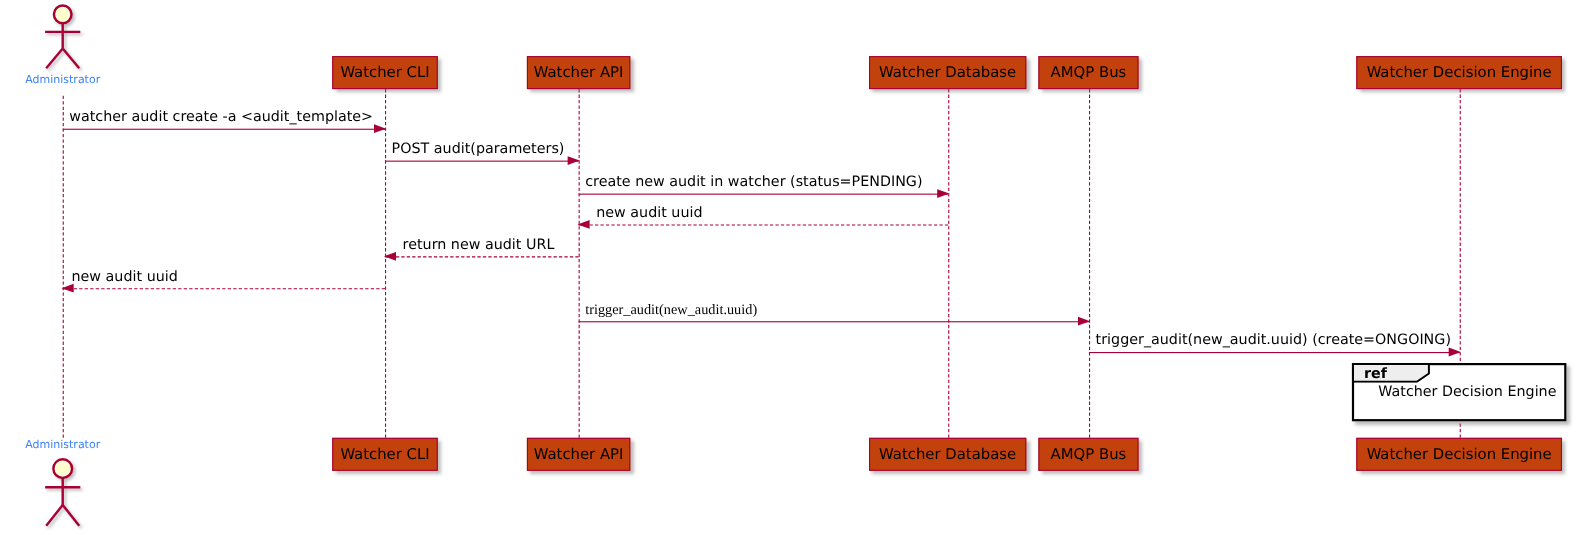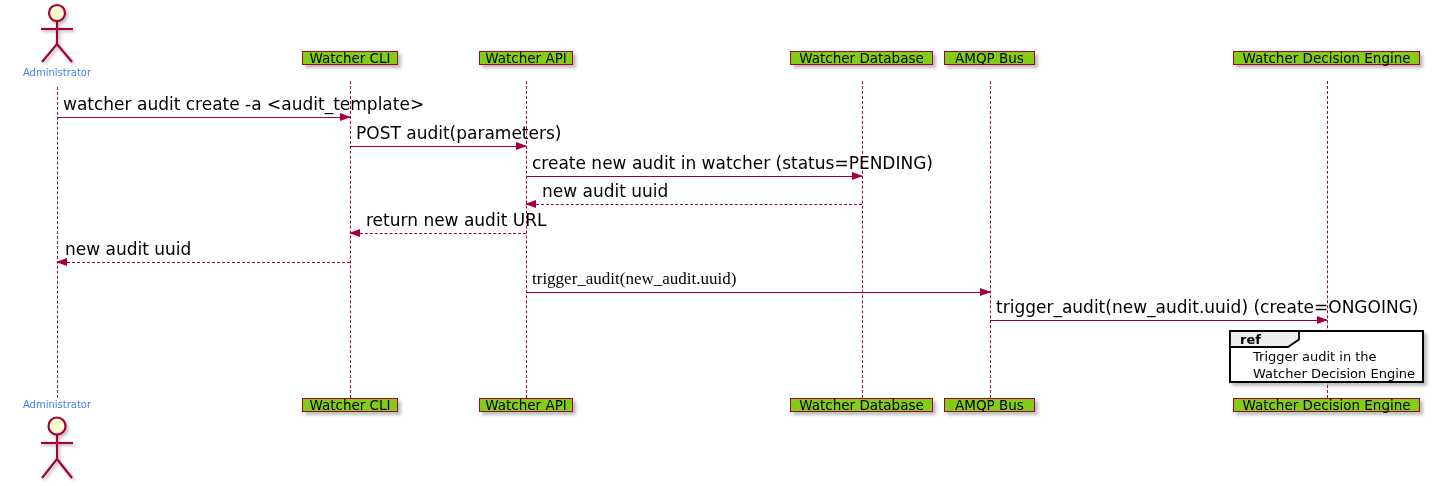--- a/index.html
+++ b/index.html
@@ -15,22 +15,22 @@
   .lifeline {
     position: absolute;
     width: 0;
     border-left: 1px dashed #A80036;
     z-index: 1;
   }
   
   .participant {
     position: absolute;
     box-sizing: border-box;
-    height: 14px;
-    background: #84cc16;
+    height: 30px;
+    background: #c2410c;
     border: 1.8px solid #A80036;
     color: #000000;
     font-size: 13.5px;
     display: flex;
     align-items: center;
     justify-content: center;
     white-space: nowrap;
     box-shadow: 3px 3px 3px rgba(110,110,110,0.45);
     z-index: 4;
   }
@@ -50,21 +50,21 @@
     position: absolute;
     height: 0;
     border-top: 1.2px solid #A80036;
     z-index: 3;
   }
   .msg.dashed { border-top-style: dashed; text-align: center; }
   .msg .lbl {
     position: absolute;
     bottom: 4px;
     white-space: nowrap;
-    font-size: 17px;
+    font-size: 13px;
     color: #000000;
   }
   .head {
     position: absolute;
     width: 0; height: 0;
     top: -5.5px;
   }
   .head.right {
     right: -1px;
     border-top: 4.5px solid transparent;
@@ -162,21 +162,20 @@
     <span class="lbl" style="left:6px;">trigger_audit(new_audit.uuid) (create=ONGOING)</span>
     <span class="head right"></span>
   </div>
 
   <div class="ref" style="left:1229px; top:330px; width:195px; height:53px;">
     <svg class="ref-tab" width="72" height="18" viewBox="0 0 72 18">
       <path d="M1,1 H70 V9.5 L59,17 H1 Z" fill="#EEEEEE" stroke="#000000" stroke-width="1.8"></path>
       <text x="11" y="13.5" font-size="13" font-weight="bold" fill="#000000">ref</text>
     </svg>
     <div class="ref-body">
-      <div>Trigger audit in the</div>
       <div>Watcher Decision Engine</div>
     </div>
   </div>
 
   <div class="participant" style="left:302px; top:398px; width:96px;">Watcher CLI</div>
   <div class="participant" style="left:479px; top:398px; width:94px;">Watcher API</div>
   <div class="participant" style="left:790px; top:398px; width:143px;">Watcher Database</div>
   <div class="participant" style="left:944px; top:398px; width:91px;">AMQP Bus</div>
   <div class="participant" style="left:1233px; top:398px; width:187px;">Watcher Decision Engine</div>
 

